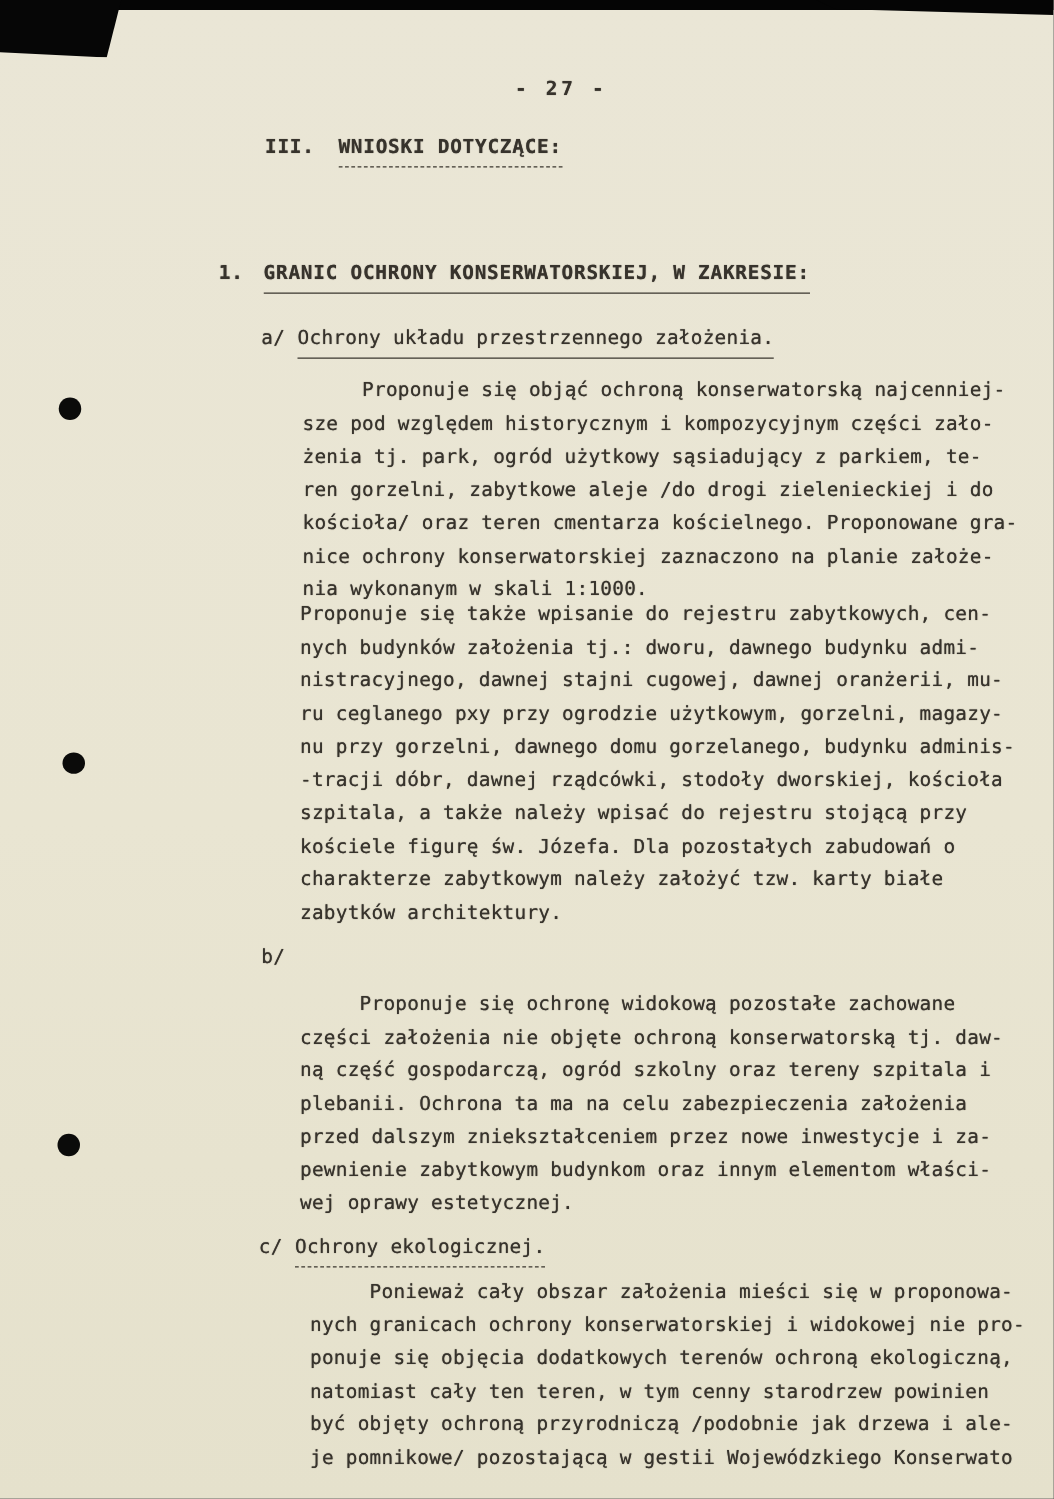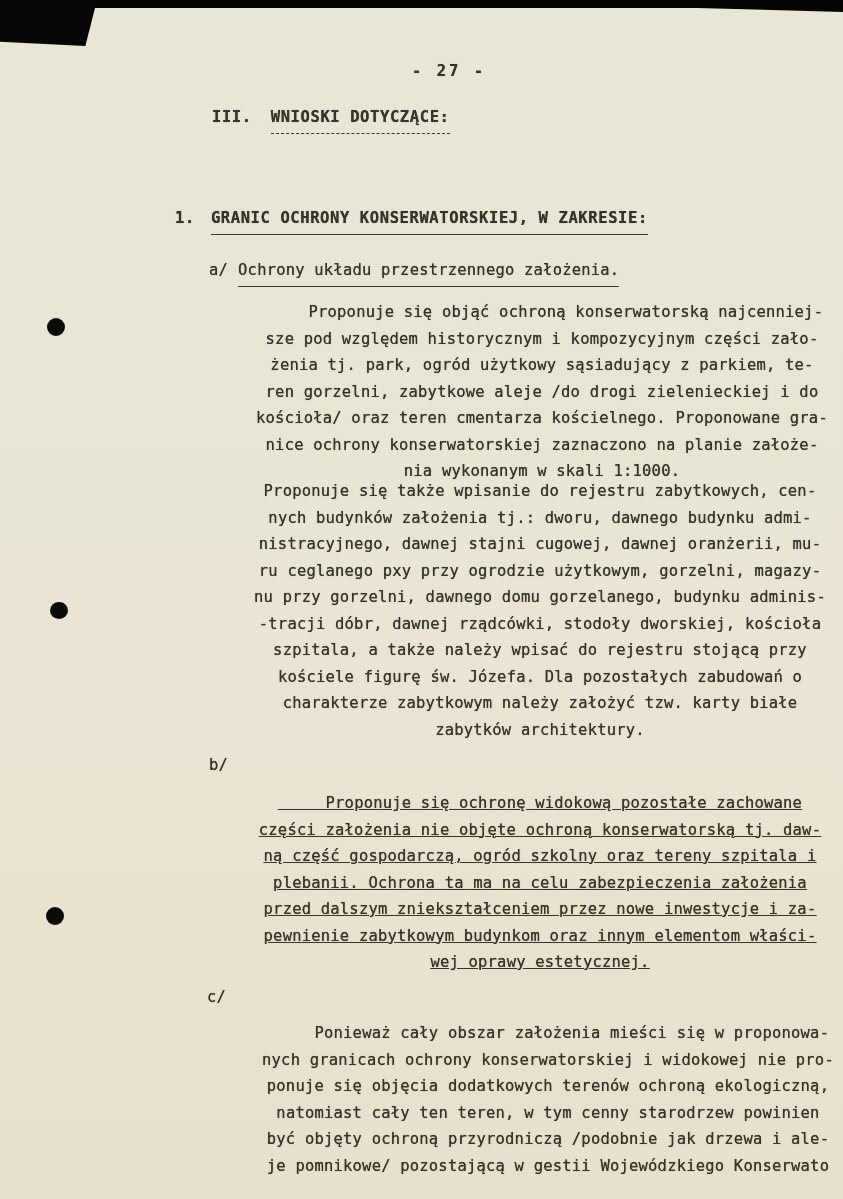--- a/index.html
+++ b/index.html
@@ -4,21 +4,20 @@
 <style>
   html,body{margin:0;padding:0;background:#555;}
   .page{
     position:relative;
     width:843px;height:1199px;
     margin:0 auto;
     background:linear-gradient(180deg,#eae6d6 0%,#e9e5d2 55%,#e5e1cc 100%);
     overflow:hidden;
     font-family:"DejaVu Sans Mono","Liberation Mono",monospace;
     color:#37332c;
-    text-align:center;
   }
   .txt{
     position:absolute;
     font-size:15.5px;
     line-height:26.5px;
     letter-spacing:0.2px;
     text-shadow:0 0 0.7px rgba(50,46,40,0.85);
     white-space:pre-wrap;
   }
   .para{width:600px;}
@@ -80,30 +79,31 @@
 -tracji dóbr, dawnej rządcówki, stodoły dworskiej, kościoła
 szpitala, a także należy wpisać do rejestru stojącą przy
 kościele figurę św. Józefa. Dla pozostałych zabudowań o
 charakterze zabytkowym należy założyć tzw. karty białe
 zabytków architektury.</div>
 
   <div class="txt hline" style="left:209px;top:752px;">
     <span class="lbl-gap-sm">b/</span>
   </div>
 
-  <div class="txt para" style="left:240px;top:790px;text-decoration:underline;">     Proponuje się ochronę widokową pozostałe zachowane
+  <div class="txt para" style="left:240px;top:790px;">     Proponuje się ochronę widokową pozostałe zachowane
 części założenia nie objęte ochroną konserwatorską tj. daw-
 ną część gospodarczą, ogród szkolny oraz tereny szpitala i
 plebanii. Ochrona ta ma na celu zabezpieczenia założenia
 przed dalszym zniekształceniem przez nowe inwestycje i za-
 pewnienie zabytkowym budynkom oraz innym elementom właści-
 wej oprawy estetycznej.</div>
 
   <div class="txt hline" style="left:207px;top:984px;">
     <span class="lbl-gap-sm">c/</span>
+    <span class="u-dash">Ochrony ekologicznej.</span>
   </div>
 
   <div class="txt para" style="left:248px;top:1020px;">     Ponieważ cały obszar założenia mieści się w proponowa-
 nych granicach ochrony konserwatorskiej i widokowej nie pro-
 ponuje się objęcia dodatkowych terenów ochroną ekologiczną,
 natomiast cały ten teren, w tym cenny starodrzew powinien
 być objęty ochroną przyrodniczą /podobnie jak drzewa i ale-
 je pomnikowe/ pozostającą w gestii Wojewódzkiego Konserwato</div>
 
 </div>

